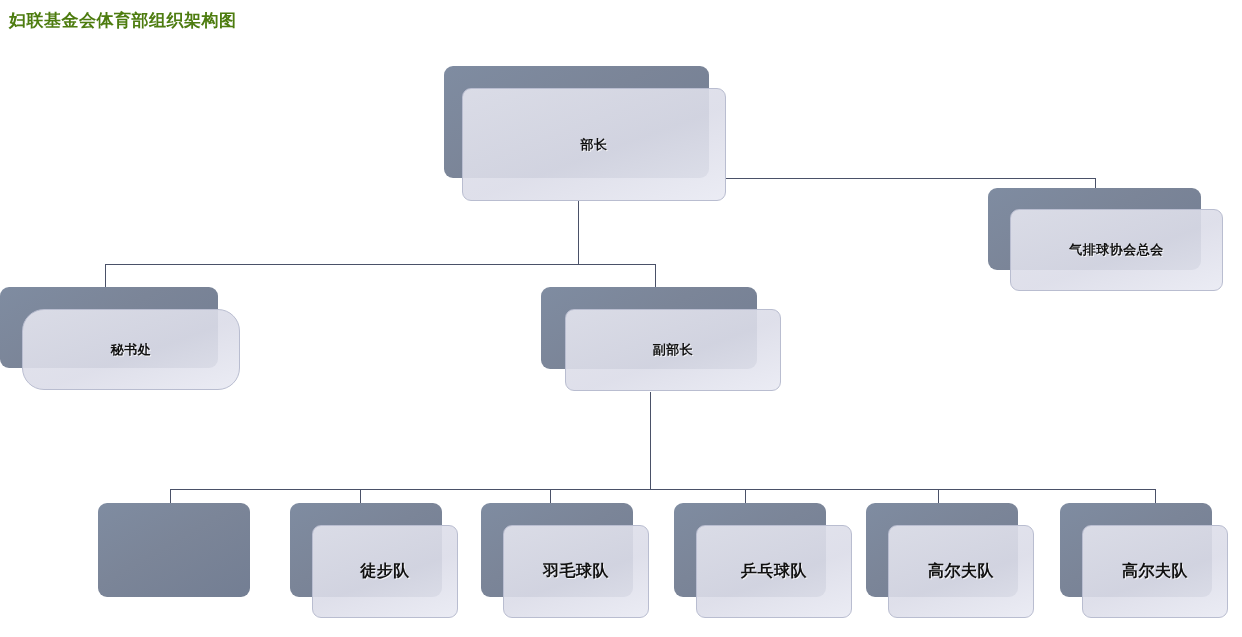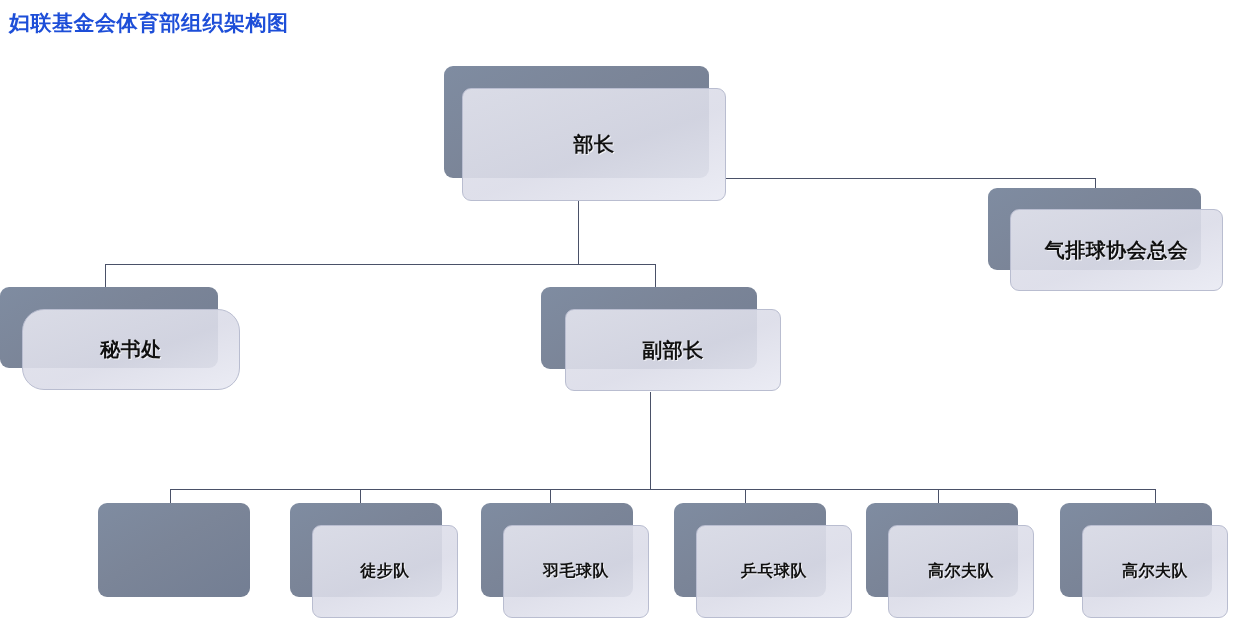--- a/index.html
+++ b/index.html
@@ -16,23 +16,23 @@
     height: 637px;
     background: #ffffff;
     overflow: hidden;
   }
 
   
   .chart-title {
     position: absolute;
     left: 9px;
     top: 9px;
-    font-size: 21px;
+    font-size: 17px;
     font-weight: bold;
-    color: #1d4ed8;
+    color: #4d7c0f;
     letter-spacing: 0.5px;
     white-space: nowrap;
   }
 
   
   .line-v, .line-h {
     position: absolute;
     background: #4a5168;
   }
   .line-v { width: 1px; }
@@ -56,21 +56,21 @@
     background: linear-gradient(160deg,
                 rgba(225,226,236,0.93) 0%,
                 rgba(219,220,232,0.90) 55%,
                 rgba(233,234,243,0.92) 100%);
     display: flex;
     align-items: center;
     justify-content: center;
     box-sizing: border-box;
   }
   .node .label {
-    font-size: 20px;
+    font-size: 13px;
     font-weight: bold;
     color: #111111;
     text-shadow: 1px 1px 0 rgba(255,255,255,0.75);
     white-space: nowrap;
     letter-spacing: 0.5px;
   }
   .node.small .label { font-size: 16px; }
 </style>
 </head>
 <body>

